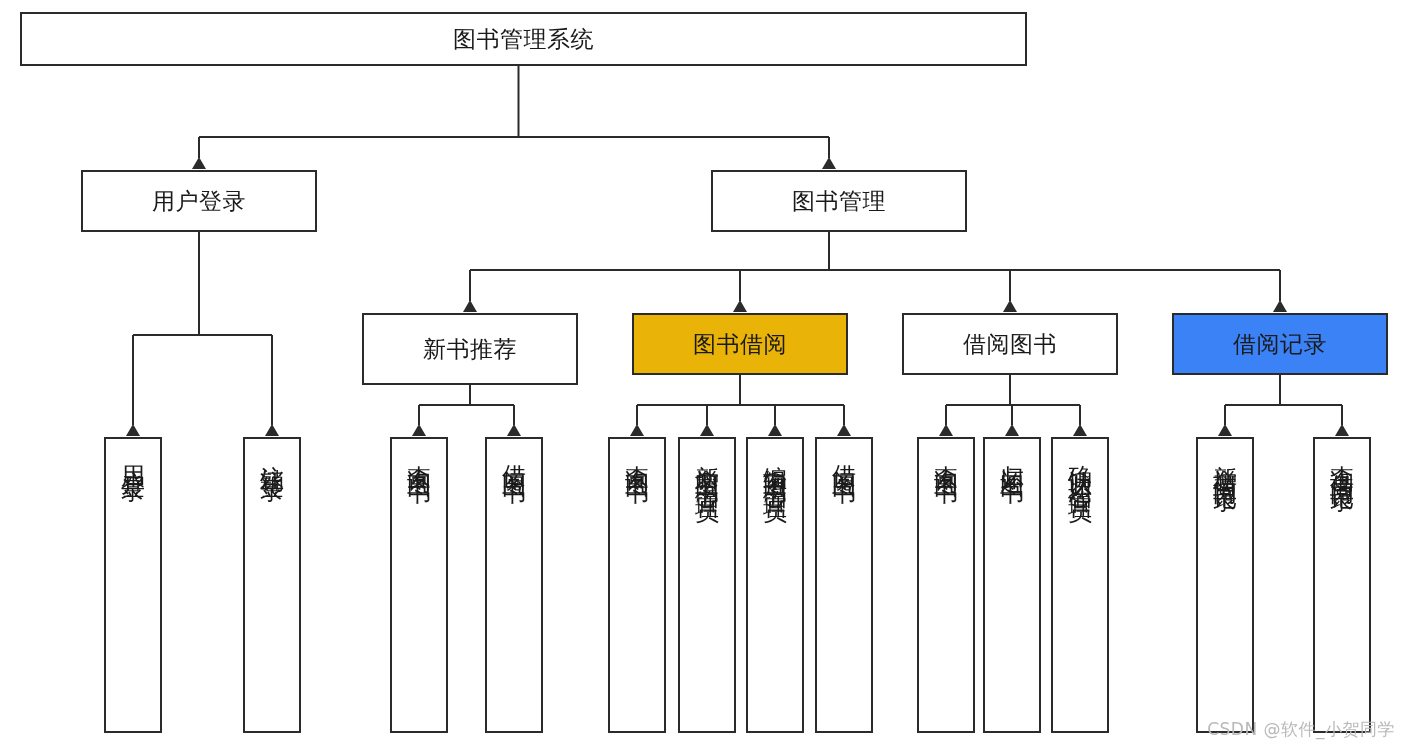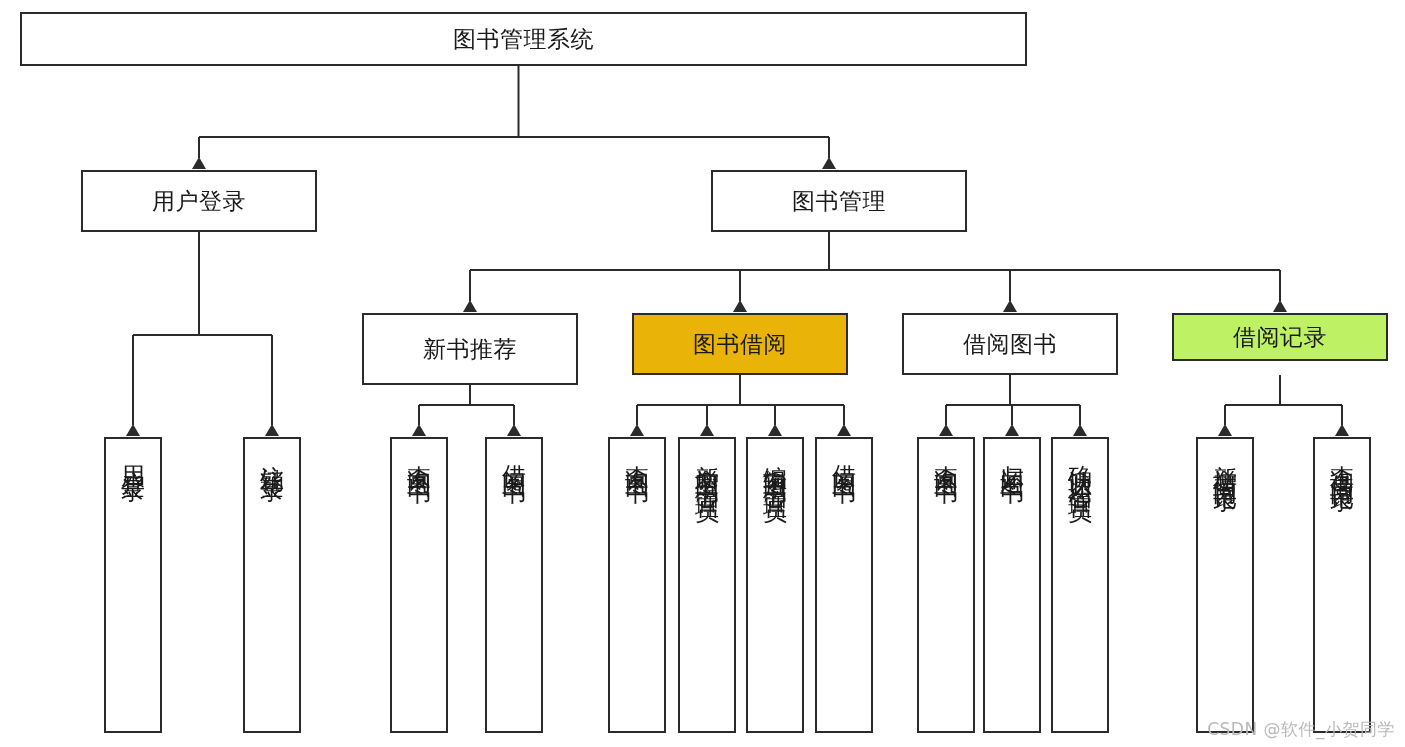--- a/index.html
+++ b/index.html
@@ -141,21 +141,21 @@
 
   <div class="node horiz" style="left: 362px; top: 313px; width: 216px; height: 72px; border-color: rgb(43, 43, 43); background: rgb(255, 255, 255); color: rgb(26, 26, 26);">
     <span class="node-label">新书推荐</span>
   </div>
   <div class="node horiz" style="left: 632px; top: 313px; width: 216px; height: 62px; border-color: rgb(43, 43, 43); background: #eab308; color: rgb(26, 26, 26);">
     <span class="node-label">图书借阅</span>
   </div>
   <div class="node horiz" style="left: 902px; top: 313px; width: 216px; height: 62px; border-color: rgb(43, 43, 43); background: rgb(255, 255, 255); color: rgb(26, 26, 26);">
     <span class="node-label">借阅图书</span>
   </div>
-  <div class="node horiz" style="left: 1172px; top: 313px; width: 216px; height: 48px; border-color: rgb(43, 43, 43); background: #bef264; color: rgb(26, 26, 26);">
+  <div class="node horiz" style="left: 1172px; top: 313px; width: 216px; height: 62px; border-color: rgb(43, 43, 43); background: #3b82f6; color: rgb(26, 26, 26);">
     <span class="node-label">借阅记录</span>
   </div>
 
   <div class="node vert" style="left: 104px; top: 437px; width: 58px; height: 296px; border-color: rgb(43, 43, 43); background: rgb(255, 255, 255); color: rgb(26, 26, 26);">
     <span class="node-label">用户登录</span>
   </div>
   <div class="node vert" style="left: 243px; top: 437px; width: 58px; height: 296px; border-color: rgb(43, 43, 43); background: rgb(255, 255, 255); color: rgb(26, 26, 26);">
     <span class="node-label">注销登录</span>
   </div>
   <div class="node vert" style="left: 390px; top: 437px; width: 58px; height: 296px; border-color: rgb(43, 43, 43); background: rgb(255, 255, 255); color: rgb(26, 26, 26);">

